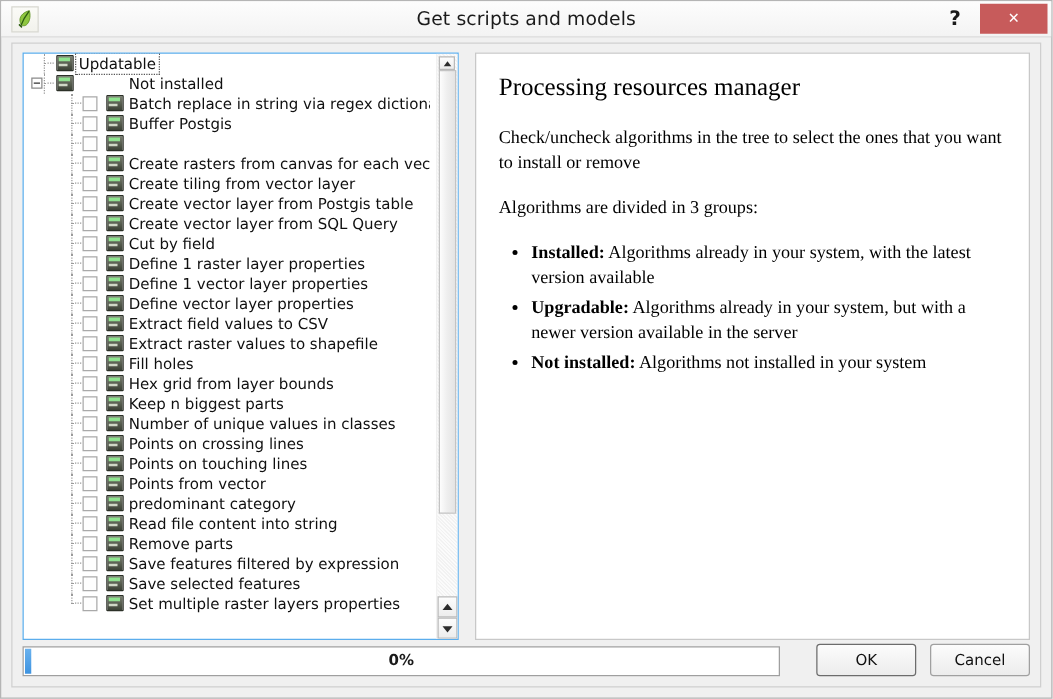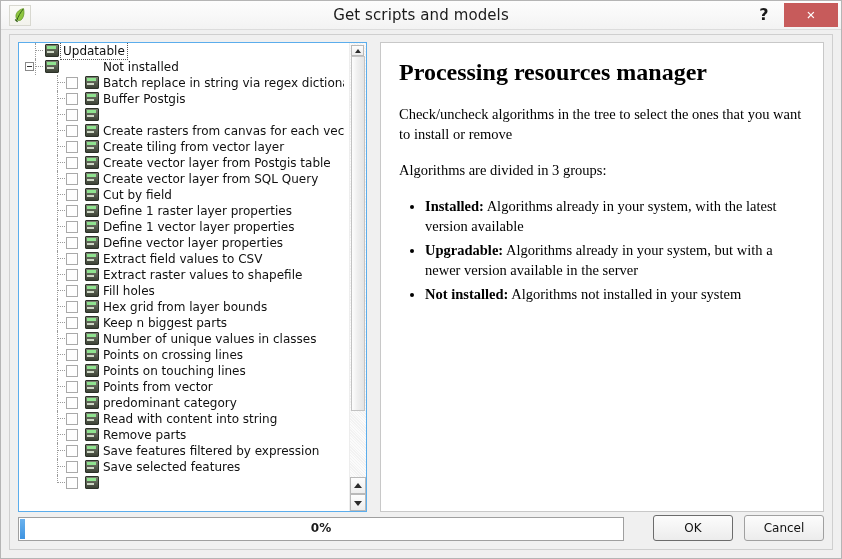--- a/index.html
+++ b/index.html
@@ -176,21 +176,21 @@
     position:absolute;left:370px;top:7px;right:8px;height:470px;
     background:#ffffff;
     border:1px solid #c8c8c8;
     box-sizing:border-box;
     padding:14px 18px;
     overflow:hidden;
     font-family:"Liberation Serif", serif;
     color:#000;
   }
   .desc-title{
-    font-size:24px;font-weight:bold;margin:2px 0 18px 0;
+    font-size:20px;font-weight:normal;margin:2px 0 18px 0;
     font-family:"Liberation Serif", serif;
   }
   .desc-p{font-size:14.5px;line-height:1.38;margin:0 0 16px 0;}
   .desc-ul{margin:0;padding-left:26px;}
   .desc-ul li{font-size:14.5px;line-height:1.38;margin-bottom:4px;}
   .desc-ul li b{font-weight:bold;}
 
   
   .progress{
     position:absolute;left:8px;bottom:8px;width:606px;height:24px;
@@ -377,21 +377,21 @@
             <div class="row child-row">
               <span class="dots" style="left:32px"></span>
               <span class="chk"></span>
               <span class="sicon"></span>
               <span class="label">predominant category</span>
             </div>
             <div class="row child-row">
               <span class="dots" style="left:32px"></span>
               <span class="chk"></span>
               <span class="sicon"></span>
-              <span class="label">Read with content into string</span>
+              <span class="label">Read file content into string</span>
             </div>
             <div class="row child-row">
               <span class="dots" style="left:32px"></span>
               <span class="chk"></span>
               <span class="sicon"></span>
               <span class="label">Remove parts</span>
             </div>
             <div class="row child-row">
               <span class="dots" style="left:32px"></span>
               <span class="chk"></span>
@@ -401,20 +401,21 @@
             <div class="row child-row">
               <span class="dots" style="left:32px"></span>
               <span class="chk"></span>
               <span class="sicon"></span>
               <span class="label">Save selected features</span>
             </div>
             <div class="row child-row last">
               <span class="dots" style="left:32px"></span>
               <span class="chk"></span>
               <span class="sicon"></span>
+              <span class="label">Set multiple raster layers properties</span>
             </div>
           </div>
       </div>
 
       <div class="vscroll">
         <div class="vtrack"></div>
         <div class="vthumb"></div>
         <div class="top-arrow">
           <span class="arrow up"></span>
         </div>

